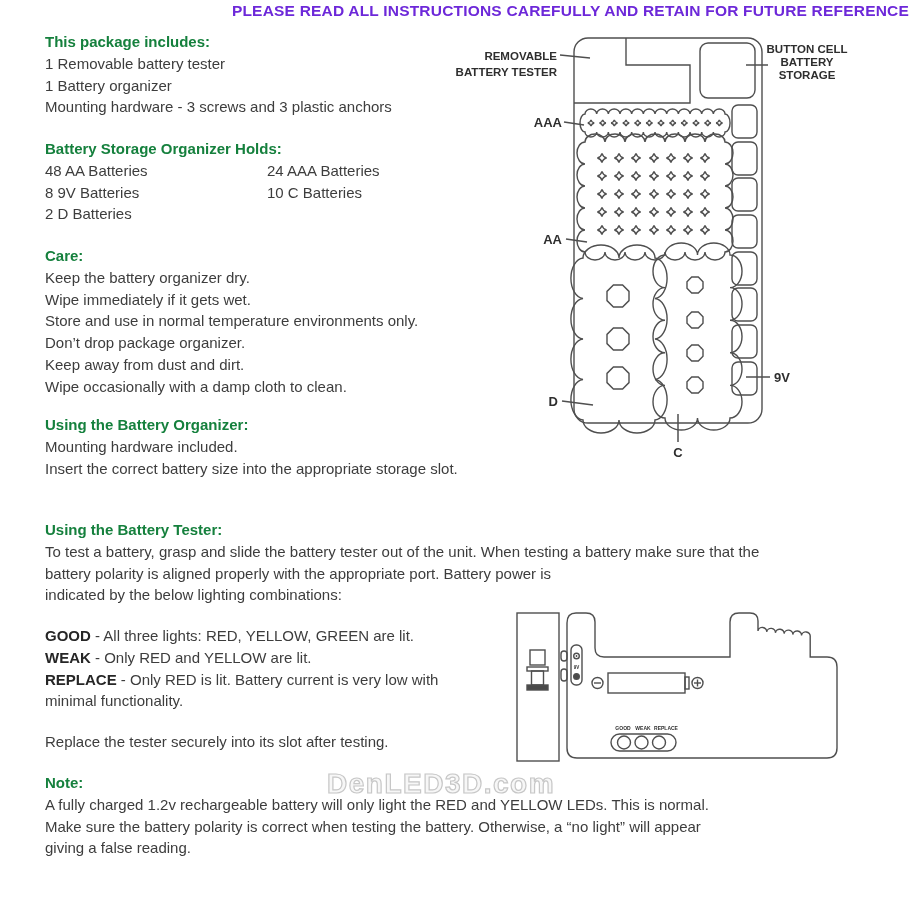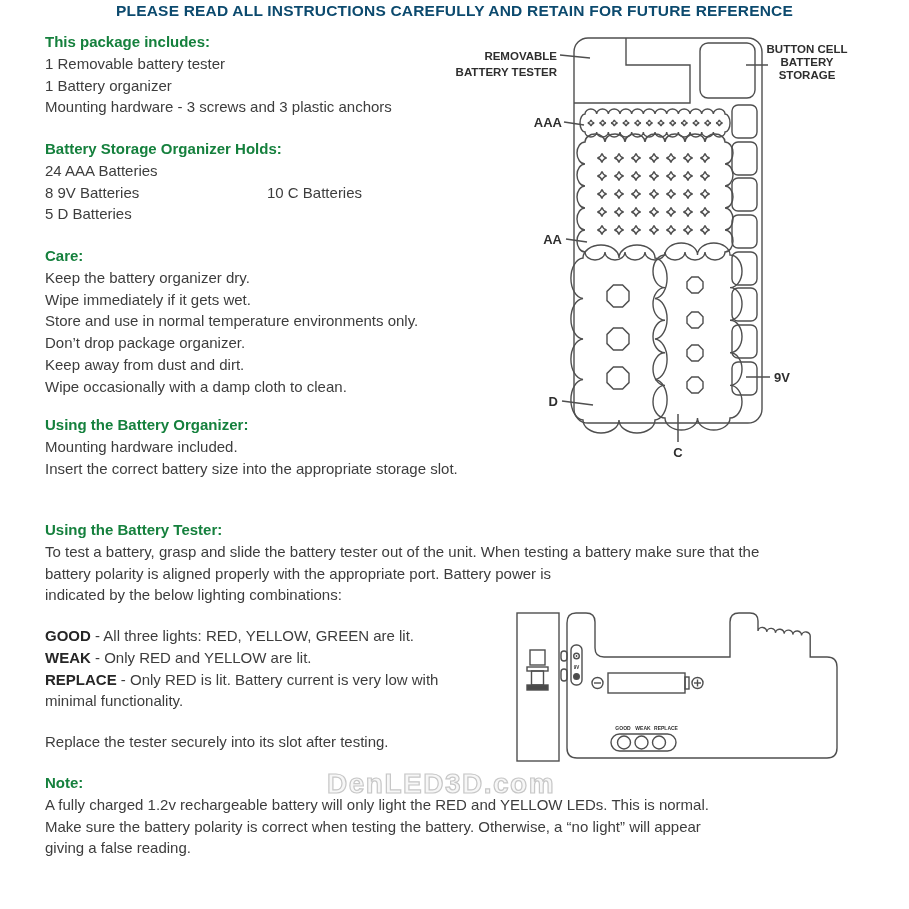--- a/index.html
+++ b/index.html
@@ -1,19 +1,19 @@
 <!DOCTYPE html>
 <html><head>
 <meta charset="utf-8">
 <style>
   html,body{margin:0;padding:0;background:#fff;}
   .page{position:relative;width:909px;height:909px;background:#fff;overflow:hidden;
         font-family:"Liberation Sans",sans-serif;color:#3d3d3d;}
-  .title{position:absolute;top:2px;left:0;right:0;margin:0;text-align:center;
-         font-size:15.5px;font-weight:bold;color:#0c4a6e;letter-spacing:.2px;}
+  .title{position:absolute;top:2px;left:0;right:0;margin:0;text-align:right;
+         font-size:15.5px;font-weight:bold;color:#6d28d9;letter-spacing:.2px;}
   .sec{position:absolute;left:45px;font-size:15px;line-height:21.8px;}
   .h{font-weight:bold;color:#15803d;}
   .ln{white-space:pre;}
   .row{display:grid;grid-template-columns:222px 1fr;white-space:pre;}
   b{color:#262626;}
   .watermark{position:absolute;font-weight:bold;color:rgba(0,0,0,0.03);
              -webkit-text-stroke:1.2px #c7c7c7;letter-spacing:1.5px;z-index:0;}
   .wm1{left:327px;top:768px;font-size:28px;}
   .wm2{left:331px;top:778px;font-size:32px;-webkit-text-stroke:1px #d6d6d6;opacity:.65;}
   svg{position:absolute;overflow:visible;}
@@ -31,28 +31,29 @@
   <section class="sec" style="top:31px">
     <div class="h ln">This package includes:</div>
     <div class="ln">1 Removable battery tester</div>
     <div class="ln">1 Battery organizer</div>
     <div class="ln">Mounting hardware - 3 screws and 3 plastic anchors</div>
   </section>
 
   <section class="sec" style="top:138px">
     <div class="h ln">Battery Storage Organizer Holds:</div>
     <div class="row">
+      <span>48 AA Batteries</span>
       <span>24 AAA Batteries</span>
     </div>
     <div class="row">
       <span>8 9V Batteries</span>
       <span>10 C Batteries</span>
     </div>
     <div class="row">
-      <span>5 D Batteries</span>
+      <span>2 D Batteries</span>
       <span></span>
     </div>
   </section>
 
   <section class="sec" style="top:245px">
     <div class="h ln">Care:</div>
     <div class="ln">Keep the battery organizer dry.</div>
     <div class="ln">Wipe immediately if it gets wet.</div>
     <div class="ln">Store and use in normal temperature environments only.</div>
     <div class="ln">Don’t drop package organizer.</div>

